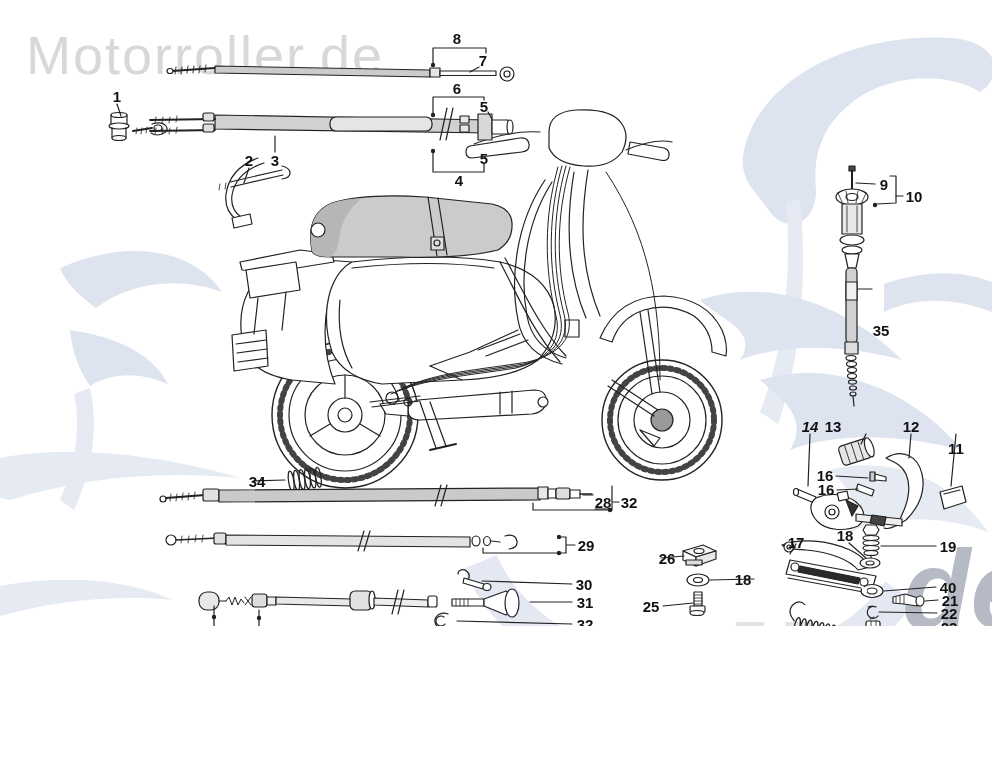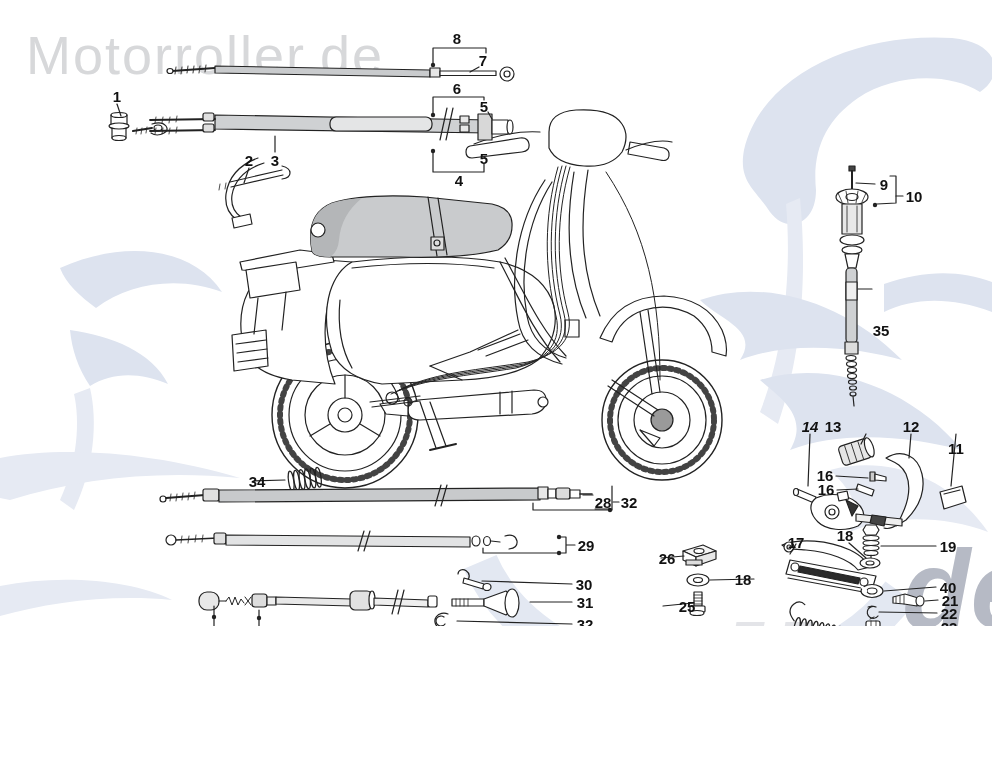--- a/index.html
+++ b/index.html
@@ -546,21 +546,21 @@
       <div class="part-label" style="left: 826px; top: 489px; text-align: center;">16</div>
       <div class="part-label" style="left: 796px; top: 536px; margin-top: 6px;">17</div>
       <div class="part-label" style="left: 845px; top: 535px;">18</div>
       <div class="part-label" style="left: 743px; top: 579px;">18</div>
       <div class="part-label" style="left: 948px; top: 546px;">19</div>
       <div class="part-label" style="left: 948px; top: 587px;">40</div>
       <div class="part-label" style="left: 950px; top: 600px;">21</div>
       <div class="part-label" style="left: 949px; top: 613px;">22</div>
       <div class="part-label" style="left: 949px; top: 627px;">23</div>
       <div class="part-label" style="left: 948px; top: 642px;">24</div>
-      <div class="part-label" style="left: 651px; top: 606px; margin-left: 36px;">25</div>
+      <div class="part-label" style="left: 651px; top: 606px;">25</div>
       <div class="part-label" style="left: 667px; top: 558px;">26</div>
       <div class="part-label" style="left: 629px; top: 502px;">32</div>
       <div class="part-label" style="left: 603px; top: 502px; text-decoration: underline;">28</div>
       <div class="part-label" style="left: 586px; top: 545px;">29</div>
       <div class="part-label" style="left: 584px; top: 584px;">30</div>
       <div class="part-label" style="left: 585px; top: 602px;">31</div>
       <div class="part-label" style="left: 585px; top: 624px;">32</div>
       <div class="part-label" style="left: 239px; top: 647px;">60</div>
       <div class="part-label" style="left: 257px; top: 481px;">34</div>
       <div class="part-label" style="left: 881px; top: 302px; margin-top: 28px;">35</div>

